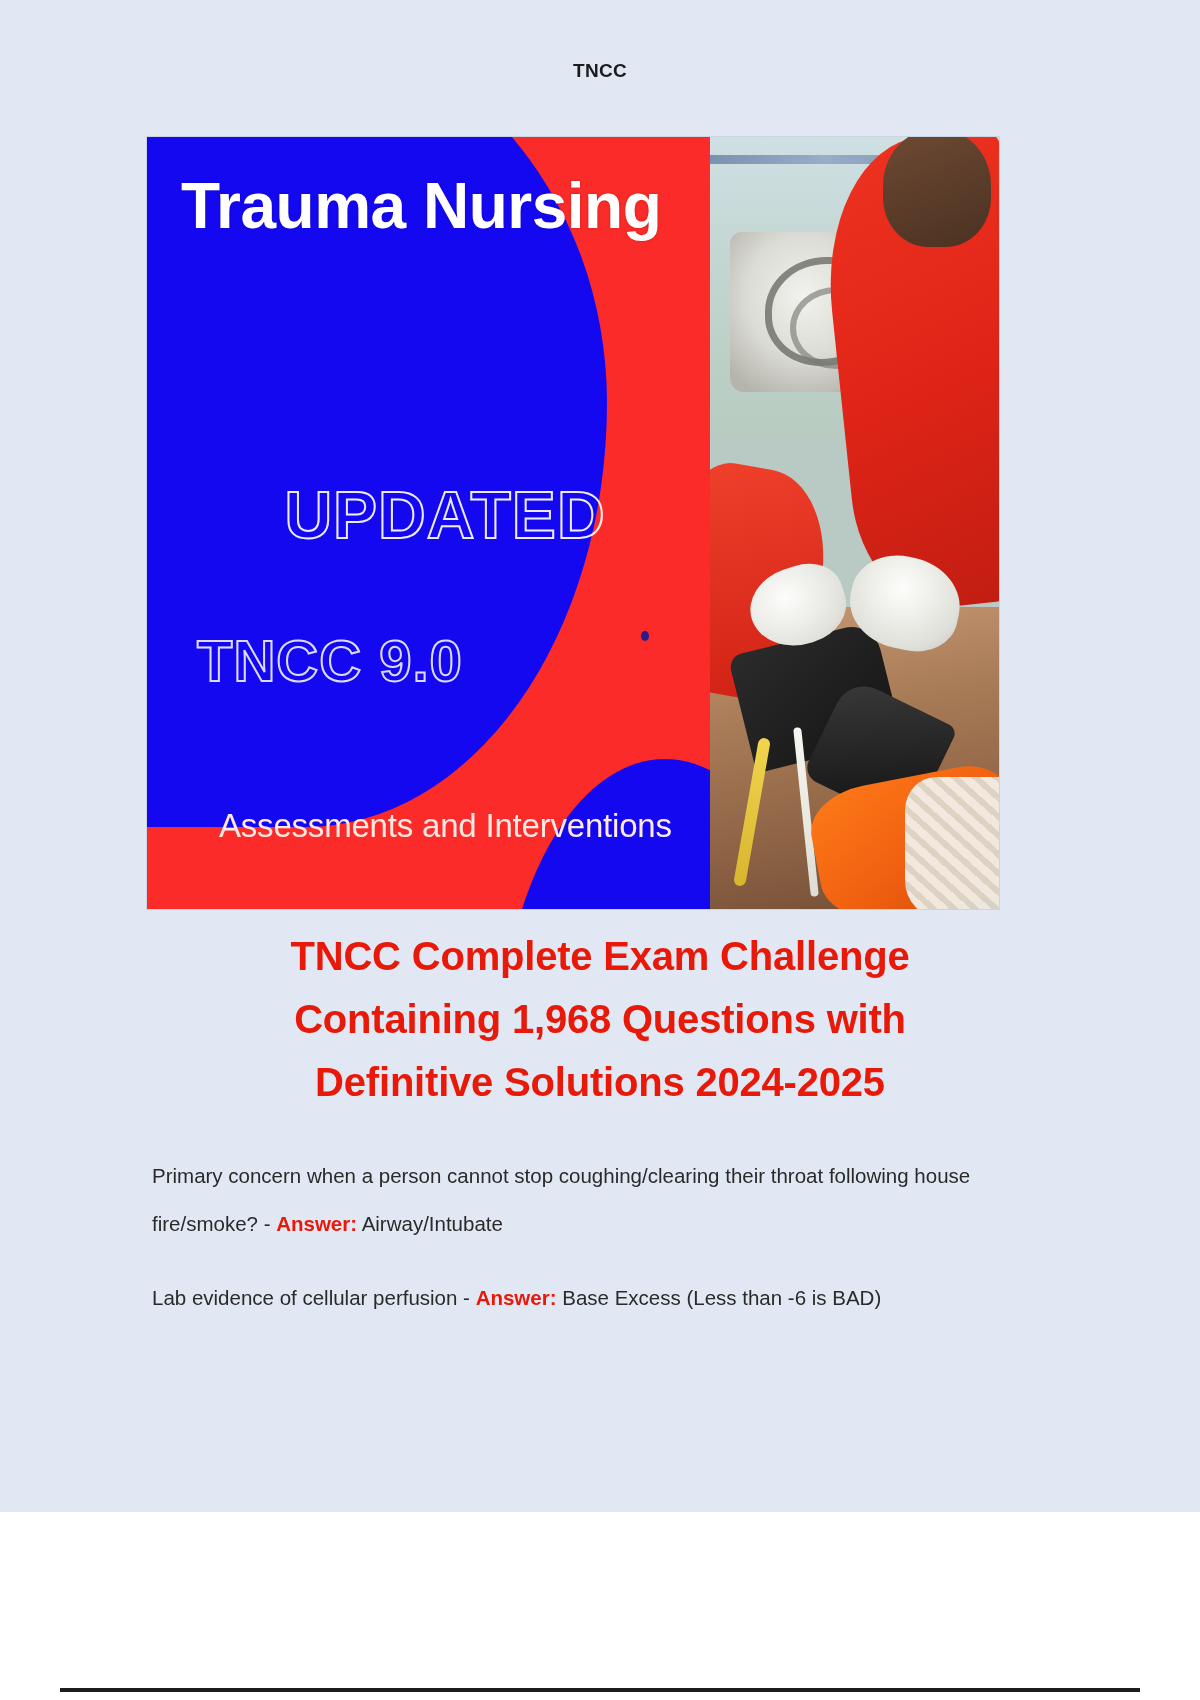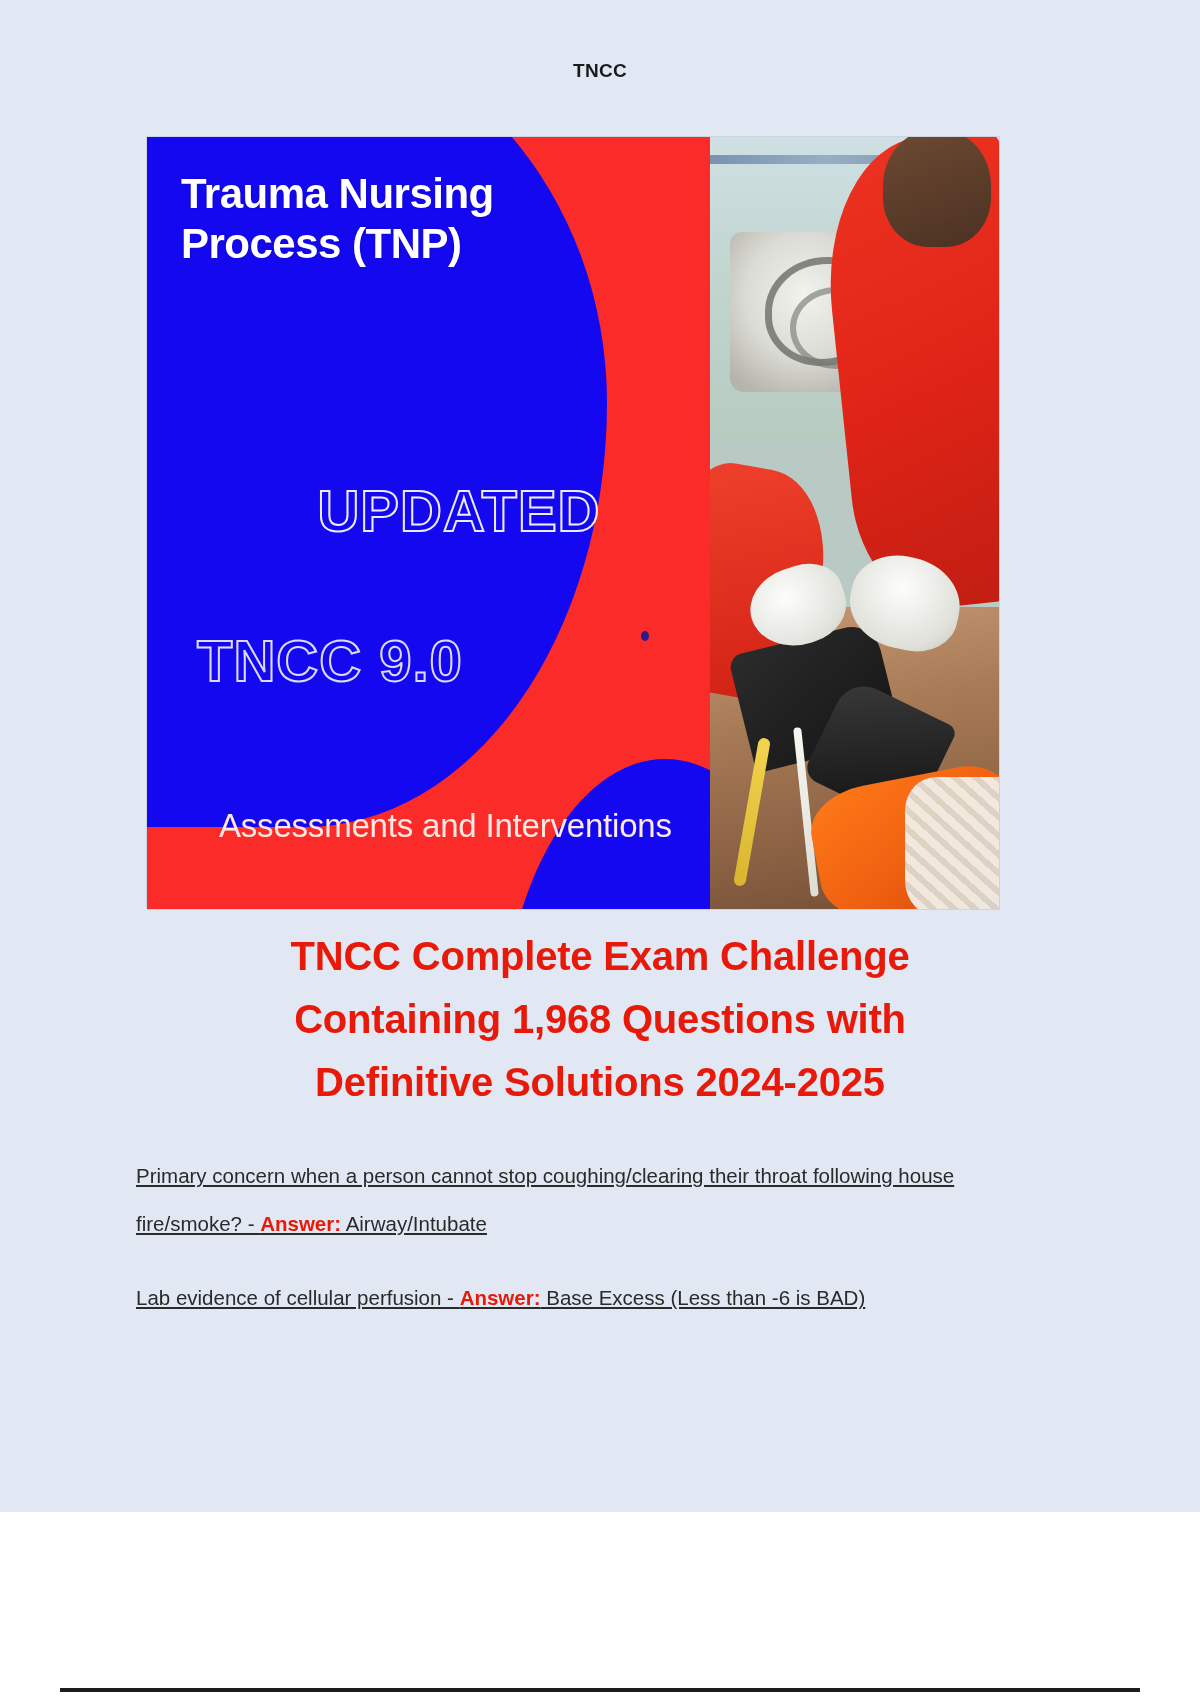--- a/index.html
+++ b/index.html
@@ -84,32 +84,32 @@
     left: 0; top: 0;
     width: 563px; height: 772px;
   }
 
   .cover-title {
     position: absolute;
     left: 34px;
     top: 32px;
     width: 540px;
     color: #ffffff;
-    font-size: 42px;
+    font-size: 64px;
     font-weight: bold;
     line-height: 1.18;
     letter-spacing: -0.5px;
     text-shadow: 0 0 3px rgba(0,0,0,0.18);
   }
   .cover-outline-1 {
     position: absolute;
-    left: 62px;
+    left: 48px;
     top: 340px;
     width: 500px;
-    font-size: 58px;
+    font-size: 66px;
     font-weight: 600;
     letter-spacing: 1px;
     color: transparent;
     -webkit-text-stroke: 2px rgba(255,255,255,0.92);
     text-align: center;
   }
   .cover-outline-2 {
     position: absolute;
     left: 50px;
     top: 490px;
@@ -270,27 +270,26 @@
     color: #e81908;
     font-size: 40px;
     font-weight: bold;
     line-height: 1.58;
     letter-spacing: -0.2px;
   }
 
   
   .body-block {
     position: absolute;
-    left: 136px;
+    left: 152px;
     top: 1152px;
     width: 880px;
     font-size: 20.5px;
     color: #2a2a2a;
     line-height: 2.35;
-    text-decoration: underline;
   }
   .qa { margin-bottom: 26px; }
   .ans-label {
     color: #e81908;
     font-weight: bold;
   }
 
   
   .footer-rule {
     position: absolute;
@@ -310,21 +309,20 @@
 
   <div class="cover">
 
     <div class="cover-left">
       <div class="cover-left-inner">
         <div class="blue-blob"></div>
         <div class="blue-arc-bottom"></div>
       </div>
       <div class="cover-title">
         <div>Trauma Nursing</div>
-        <div>Process (TNP)</div>
       </div>
       <div class="cover-outline-1">UPDATED</div>
       <div class="cover-outline-2">TNCC 9.0</div>
       <div class="blue-dot"></div>
       <div class="cover-subtitle">Assessments and Interventions</div>
     </div>
 
     <div class="cover-photo">
       <div class="ph-wall"></div>
       <div class="ph-ceiling-line"></div>

